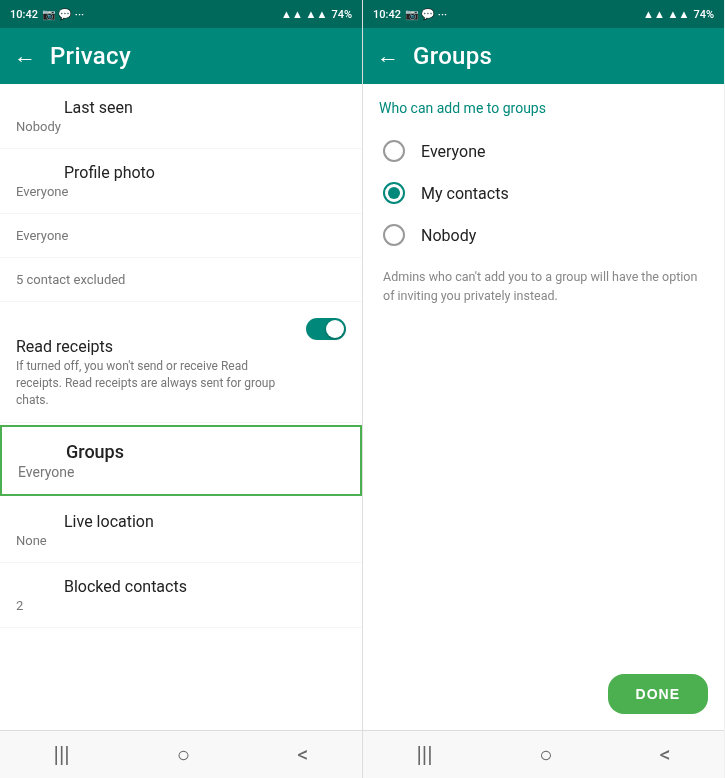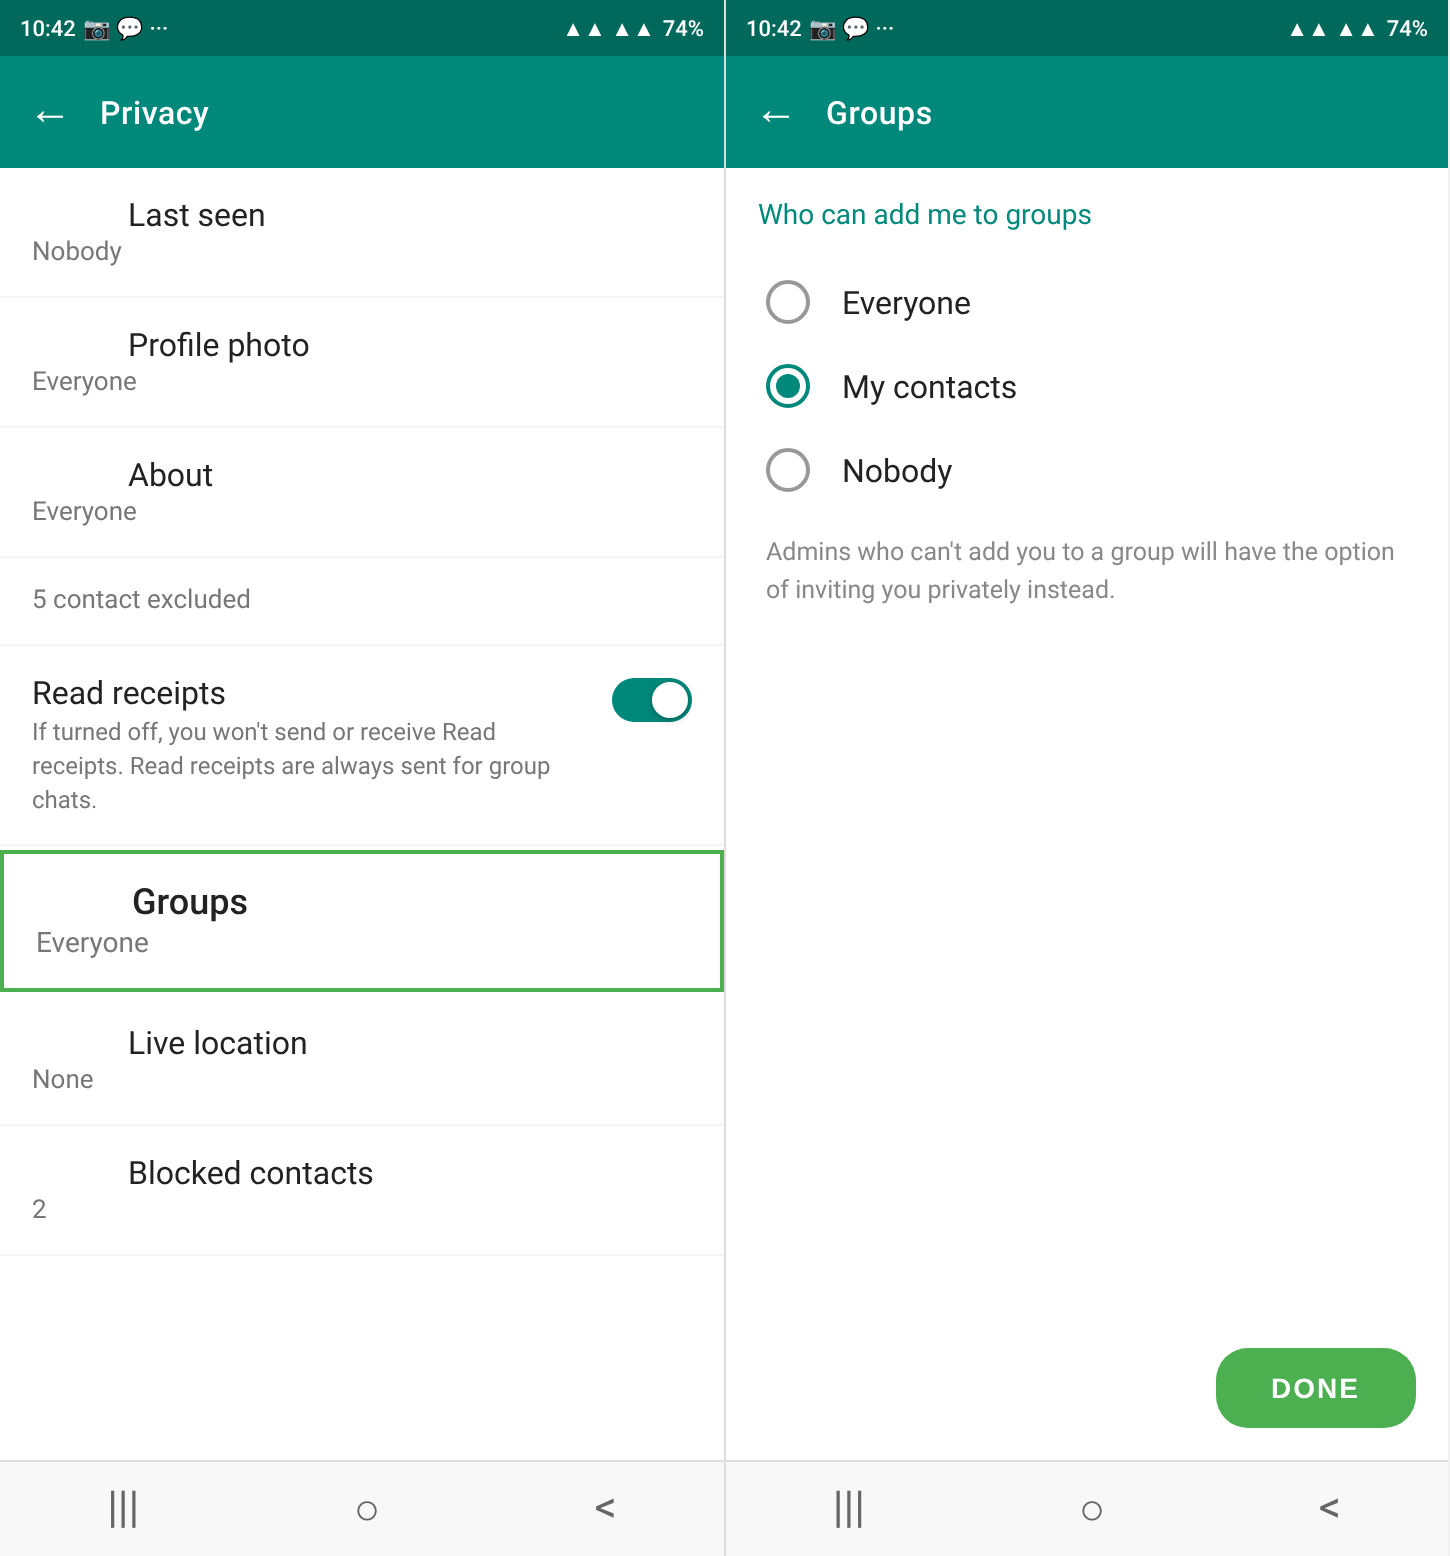--- a/index.html
+++ b/index.html
@@ -45,21 +45,21 @@
     .app-bar {
       height: 56px;
       background: #00897b;
       display: flex;
       align-items: center;
       padding: 0 14px;
       gap: 14px;
       flex-shrink: 0;
     }
     .app-bar-title {
-      font-size: 16px;
+      font-size: 24px;
       color: #fff;
       font-weight: 500;
       letter-spacing: 0.3px;
     }
     .back-arrow {
       color: #fff;
       font-size: 22px;
       cursor: pointer;
       line-height: 1;
     }
@@ -95,21 +95,21 @@
 
     
     .toggle-item {
       padding: 14px 16px;
       display: flex;
       align-items: flex-start;
       justify-content: space-between;
       border-bottom: 1px solid #f5f5f5;
     }
     .toggle-text { flex: 1; padding-right: 12px; }
-    .toggle-label { font-size: 16px; color: #222; margin-bottom: 2px; }
+    .toggle-label { font-size: 16px; color: #222; margin-bottom: 2px; margin-top: 21px; }
     .toggle-desc { font-size: 12px; color: #777; line-height: 1.4; }
     .toggle-switch {
       width: 40px;
       height: 22px;
       background: #00897b;
       border-radius: 11px;
       position: relative;
       flex-shrink: 0;
       margin-top: 2px;
     }
@@ -240,21 +240,20 @@
       <div class="privacy-item-label">Last seen</div>
       <div class="privacy-item-value">Nobody</div>
     </div>
 
     <div class="privacy-item">
       <div class="privacy-item-label">Profile photo</div>
       <div class="privacy-item-value">Everyone</div>
     </div>
 
     <div class="privacy-item">
-      <div class="privacy-item-label">About</div>
       <div class="privacy-item-value">Everyone</div>
     </div>
 
     <div class="privacy-item">
       <div class="privacy-item-value">5 contact excluded</div>
     </div>
 
     <div class="toggle-item">
       <div class="toggle-text">
         <div class="toggle-label">Read receipts</div>

